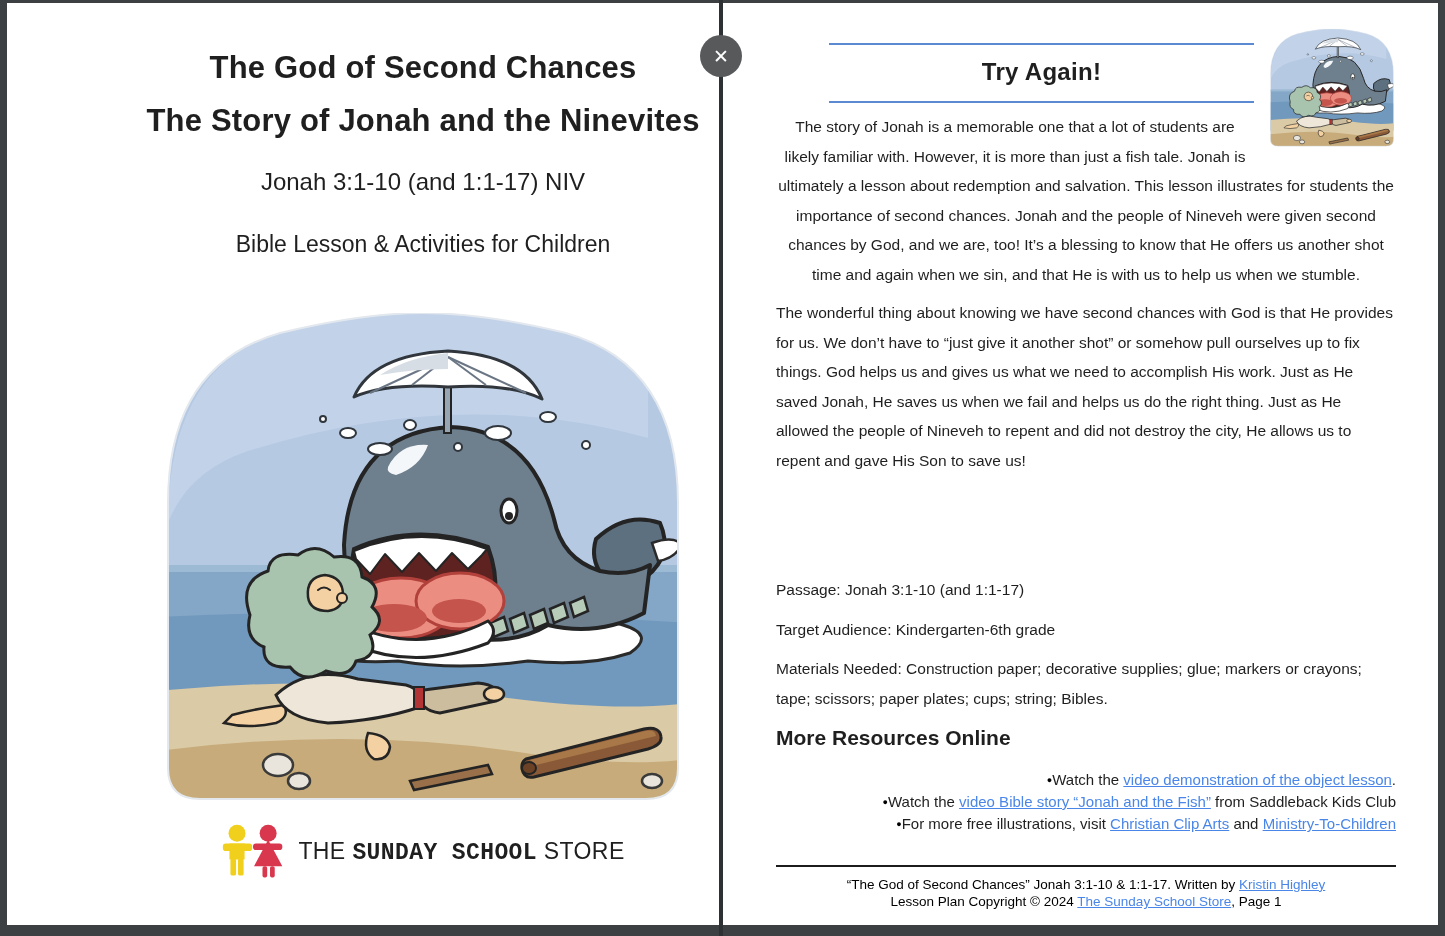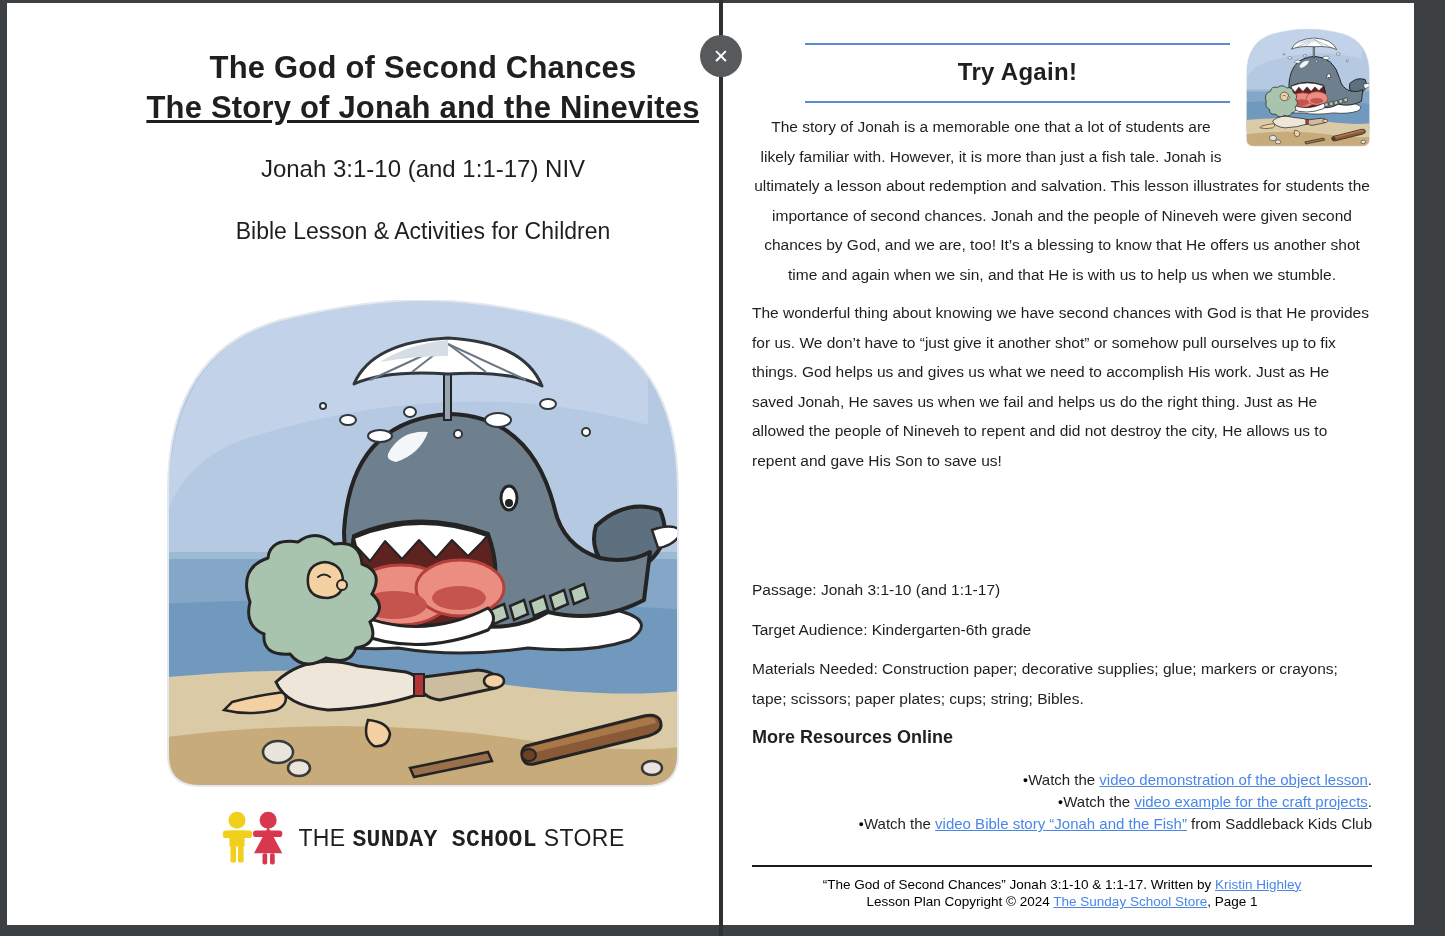--- a/index.html
+++ b/index.html
@@ -9,33 +9,33 @@
   *{box-sizing:border-box;}
   html,body{margin:0;padding:0;}
   body{
     width:1445px;height:936px;position:relative;overflow:hidden;
     background:var(--frame-gray);
     font-family:"Liberation Sans","DejaVu Sans",sans-serif;
     color:var(--text-dark);
   }
   .page{position:absolute;top:3px;height:922px;background:#ffffff;}
   .page-left{left:7px;width:832px;}
-  .page-right{left:699px;width:715px;padding-left:13px;}
+  .page-right{left:723px;width:715px;padding-left:13px;}
   .divider{position:absolute;top:0;left:719px;width:4px;height:936px;background:#2e3134;}
 
   .close-btn{
     position:absolute;left:700px;top:35px;width:42px;height:42px;border-radius:50%;
     background:var(--close-gray);color:#fff;display:flex;align-items:center;justify-content:center;
     font-size:19px;font-weight:bold;z-index:9;cursor:pointer;user-select:none;
   }
 
   
   .lp-content{padding-top:46px;text-align:center;}
   .lp-title{font-size:31px;font-weight:bold;line-height:38px;letter-spacing:.2px;margin:0 20px;}
-  .lp-title2{margin-top:2px;text-decoration:underline;}
+  .lp-title2{margin-top:15px;}
   .lp-sub{margin-top:27px;font-size:24px;line-height:30px;}
   .lp-sub .niv{}
   .lp-sub2{margin-top:32px;font-size:23px;line-height:30px;}
   .illo-wrap{width:530px;height:494px;margin:54px auto 0;}
   .logo-row{margin-top:16px;display:flex;justify-content:center;align-items:center;gap:11px;}
   .logo-text{font-size:23px;letter-spacing:.4px;white-space:nowrap;}
   .logo-text .lt-light{font-weight:400;}
   .logo-text .lt-bold{font-weight:800;font-family:Liberation Mono, monospace;}
 
   
@@ -46,21 +46,21 @@
     border-top:2px solid var(--rule-blue);border-bottom:2px solid var(--rule-blue);
     padding:13px 0 15px;
   }
   .heading-box h1{margin:0;font-size:24px;font-weight:bold;letter-spacing:.3px;}
   .body-p{font-size:15.5px;line-height:29.5px;margin:9px 0 0;}
   .p1{min-height:177px;text-align:center;}
   .p2{min-height:148px;}
   .big-gap{height:90px;clear:both;}
   .detail{font-size:15.5px;line-height:29.5px;margin:10px 0 0;}
   .detail b{font-weight:normal;}
-  .resources-title{font-size:18px;line-height:29.5px;font-weight:bold;margin:10px 0 16px;}
+  .resources-title{font-size:21px;line-height:29.5px;font-weight:bold;margin:10px 0 16px;}
   ul.resources{list-style:none;margin:5px 0 0;padding:0 0 0 44px;text-align:right;}
   ul.resources li{font-size:15px;line-height:22.4px;}
   ul.resources li::before{
     content:"\25CF";font-size:9px;display:inline-block;width:17px;margin-left:-17px;
     vertical-align:2px;color:#000;
   }
   .link{color:var(--link-blue);text-decoration:underline;cursor:pointer;}
   .footer-rule{border:none;border-top:2px solid #1c1c1c;margin:29px 0 0;}
   .rp-footer{padding-top:9px;text-align:center;font-size:13.5px;line-height:17.5px;color:#000;}
 </style>
@@ -209,22 +209,22 @@
     <p class="body-p p2">The wonderful thing about knowing we have second chances with God is that He provides for us. We don’t have to “just give it another shot” or somehow pull ourselves up to fix things. God helps us and gives us what we need to accomplish His work. Just as He saved Jonah, He saves us when we fail and helps us do the right thing. Just as He allowed the people of Nineveh to repent and did not destroy the city, He allows us to repent and gave His Son to save us!</p>
     <div class="big-gap"></div>
 
     <div class="detail"><b>Passage</b><span>: Jonah 3:1-10 (and 1:1-17)</span></div>
     <div class="detail"><b>Target Audience</b><span>: Kindergarten-6th grade</span></div>
     <div class="detail"><b>Materials Needed</b><span>: Construction paper; decorative supplies; glue; markers or crayons; tape; scissors; paper plates; cups; string; Bibles.</span></div>
 
     <div class="resources-title">More Resources Online</div>
     <ul class="resources">
         <li><span>Watch the </span><a class="link">video demonstration of the object lesson</a><span>.</span></li>
-        <li><span>Watch the </span><a class="link">video example for the craft projects</a><span>.</span></li>
         <li><span>Watch the </span><a class="link">video Bible story “Jonah and the Fish”</a><span> from Saddleback Kids Club</span></li>
+        <li><span>For more free illustrations, visit </span><a class="link">Christian Clip Arts</a><span> and </span><a class="link">Ministry-To-Children</a></li>
       </ul>
 
     <hr class="footer-rule">
     <div class="rp-footer">
       <div><span>“The God of Second Chances” Jonah 3:1-10 &amp; 1:1-17.  Written by </span><a class="link">Kristin Highley</a></div>
       <div><span>Lesson Plan Copyright © 2024 </span><a class="link">The Sunday School Store</a><span>, Page 1</span></div>
     </div>
   </div>
 </div>
 

